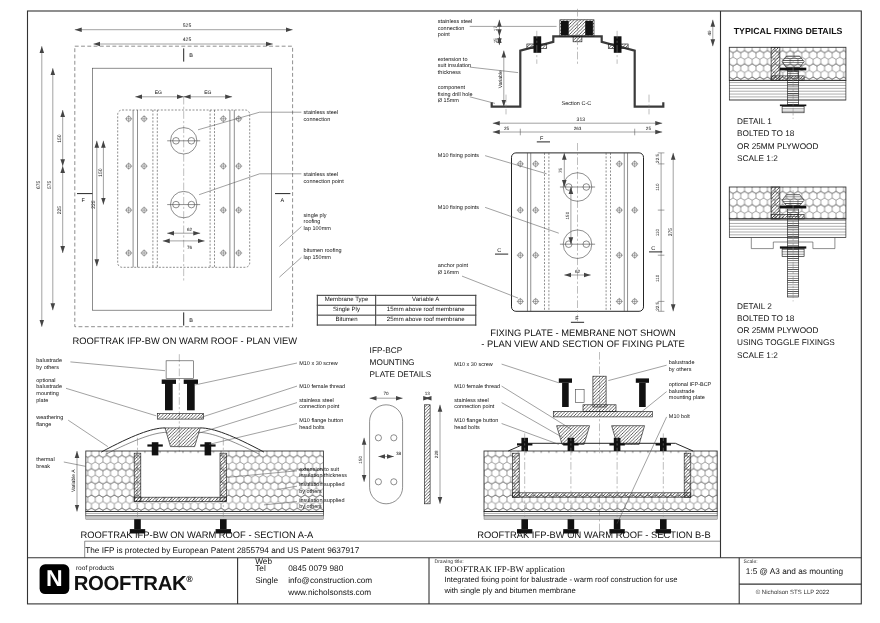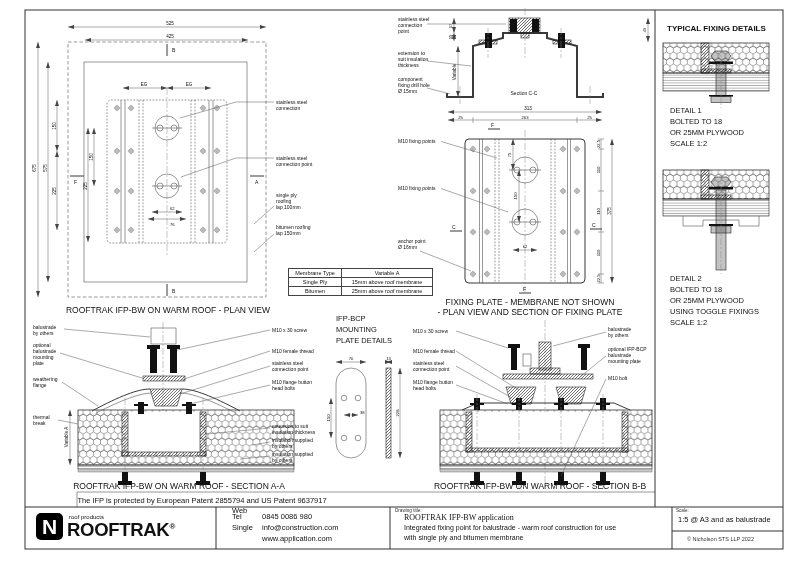--- a/index.html
+++ b/index.html
@@ -494,28 +494,28 @@
   </tbody>
       </table>
 </div>
 
 <div>
   <div class="logo-mark"><span>N</span></div>
   <div class="hud tagline">roof products</div>
   <div class="hud brand"><span>ROOFTRAK</span><sup>®</sup></div>
 
   <div class="hud f75" style="left:232px;top:512px">Tel</div>
-  <div class="hud f75" style="left:262px;top:512px">0845 0086 980</div>
+  <div class="hud f75" style="left:262px;top:512px">0845 0079 980</div>
   <div class="hud f75" style="left:232px;top:523px">Single</div>
   <div class="hud f75" style="left:262px;top:523px">info@construction.com</div>
   <div class="hud f75" style="left:232px;top:506px">Web</div>
-  <div class="hud f75" style="left:262px;top:534px">www.application.com</div>
+  <div class="hud f75" style="left:262px;top:534px">www.nicholsonsts.com</div>
 
   <div class="hud lbl45" style="left:395px;top:508px">Drawing title:</div>
   <div class="hud f8" style="left:404px;top:513px">ROOFTRAK IFP-BW application</div>
   <div class="hud f7" style="left:404px;top:524px">Integrated fixing point for balustrade - warm roof construction for use</div>
   <div class="hud f7" style="left:404px;top:534px">with single ply and bitumen membrane</div>
 
   <div class="hud lbl45" style="left:676px;top:508px">Scale:</div>
-  <div class="hud f75" style="left:678px;top:515px">1:5 @ A3 and as balustrade</div>
+  <div class="hud f75" style="left:678px;top:515px">1:5 @ A3 and as mounting</div>
   <div class="hud f55" style="left:687px;top:536px">© Nicholson STS LLP 2022</div>
 </div>
 </div>
 
 </body></html>

